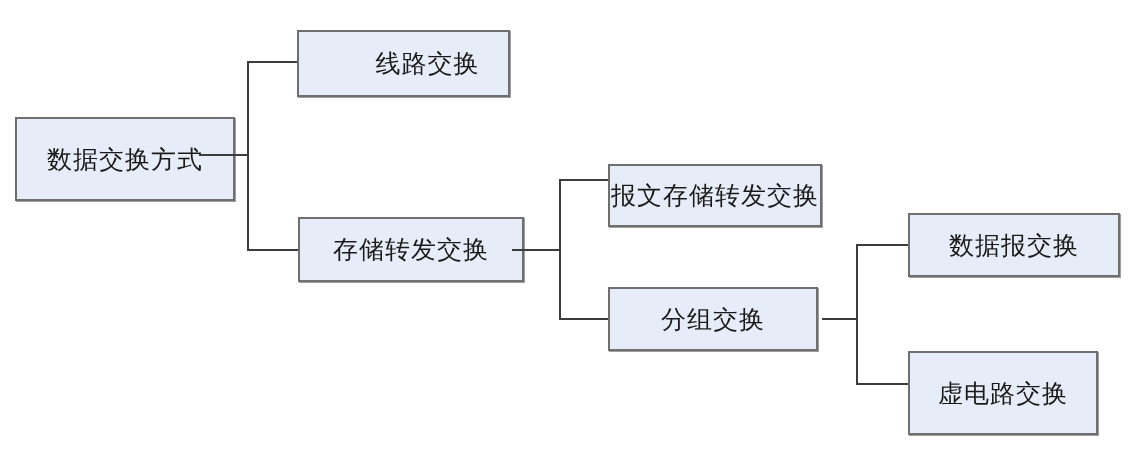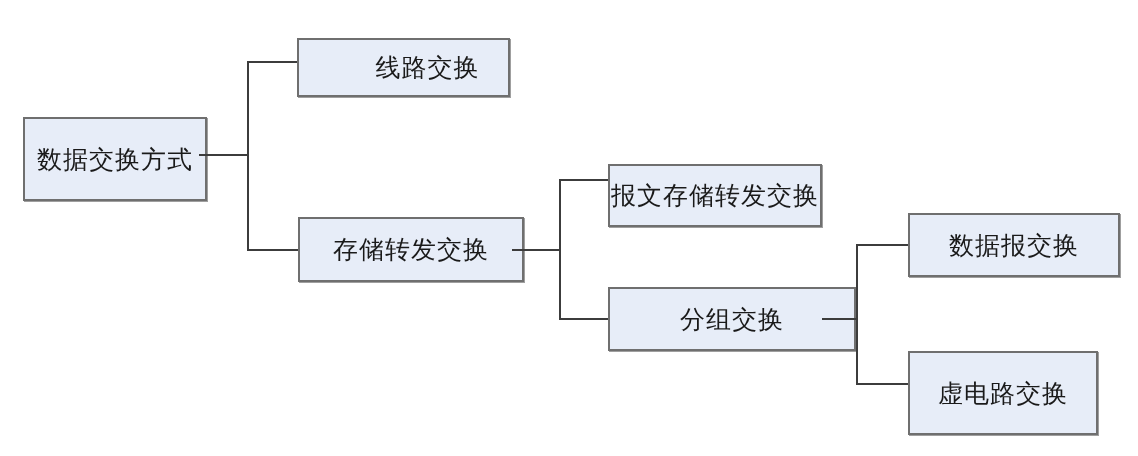--- a/index.html
+++ b/index.html
@@ -36,29 +36,29 @@
     background:var(--connector);
   }
   .hline{height:2px;}
   .vline{width:2px;}
 </style>
 </head>
 <body>
 
 <div class="canvas">
 
-  <div class="node" style="left:15px;top:117px;width:184px;height:84px;margin-left:8px;">数据交换方式</div>
+  <div class="node" style="left:15px;top:117px;width:220px;height:84px;">数据交换方式</div>
 
-  <div class="node" style="left:297px;top:38px;width:213px;height:59px;padding-left:48px;">线路交换</div>
+  <div class="node" style="left:297px;top:30px;width:213px;height:67px;padding-left:48px;">线路交换</div>
 
   <div class="node" style="left:298px;top:217px;width:226px;height:65px;">存储转发交换</div>
 
   <div class="node" style="left:608px;top:164px;width:214px;height:63px;">报文存储转发交换</div>
 
-  <div class="node" style="left:608px;top:287px;width:248px;height:64px;">分组交换</div>
+  <div class="node" style="left:608px;top:287px;width:210px;height:64px;">分组交换</div>
 
   <div class="node" style="left:908px;top:213px;width:212px;height:64px;">数据报交换</div>
 
   <div class="node" style="left:908px;top:351px;width:190px;height:84px;">虚电路交换</div>
 
   <div class="hline" style="left:199px;top:154px;width:49px;"></div>
   <div class="vline" style="left:247px;top:61px;height:190px;"></div>
   <div class="hline" style="left:247px;top:61px;width:50px;"></div>
   <div class="hline" style="left:247px;top:249px;width:51px;"></div>
 

